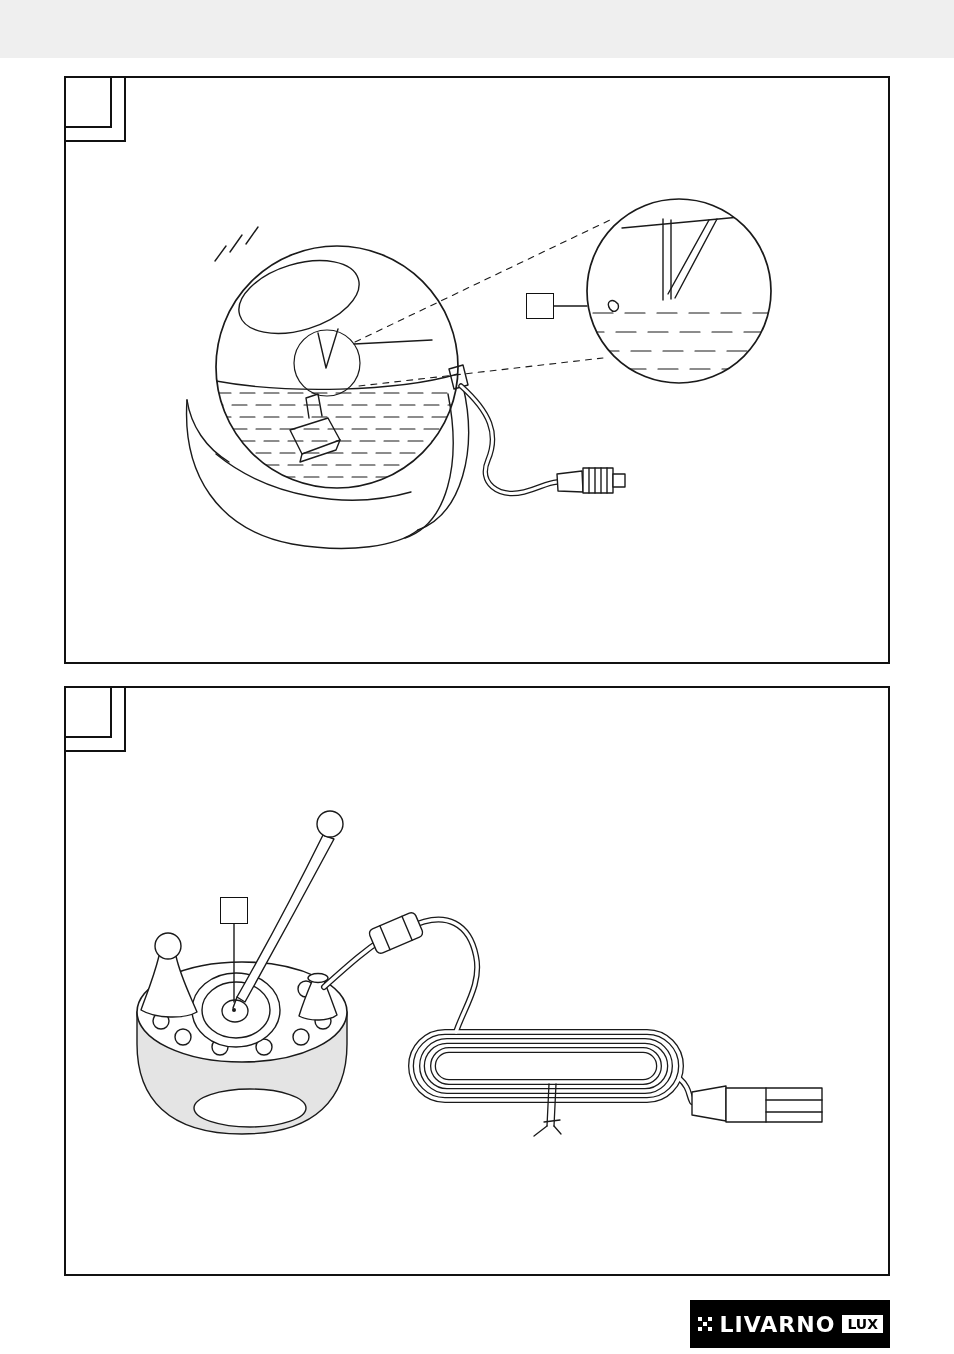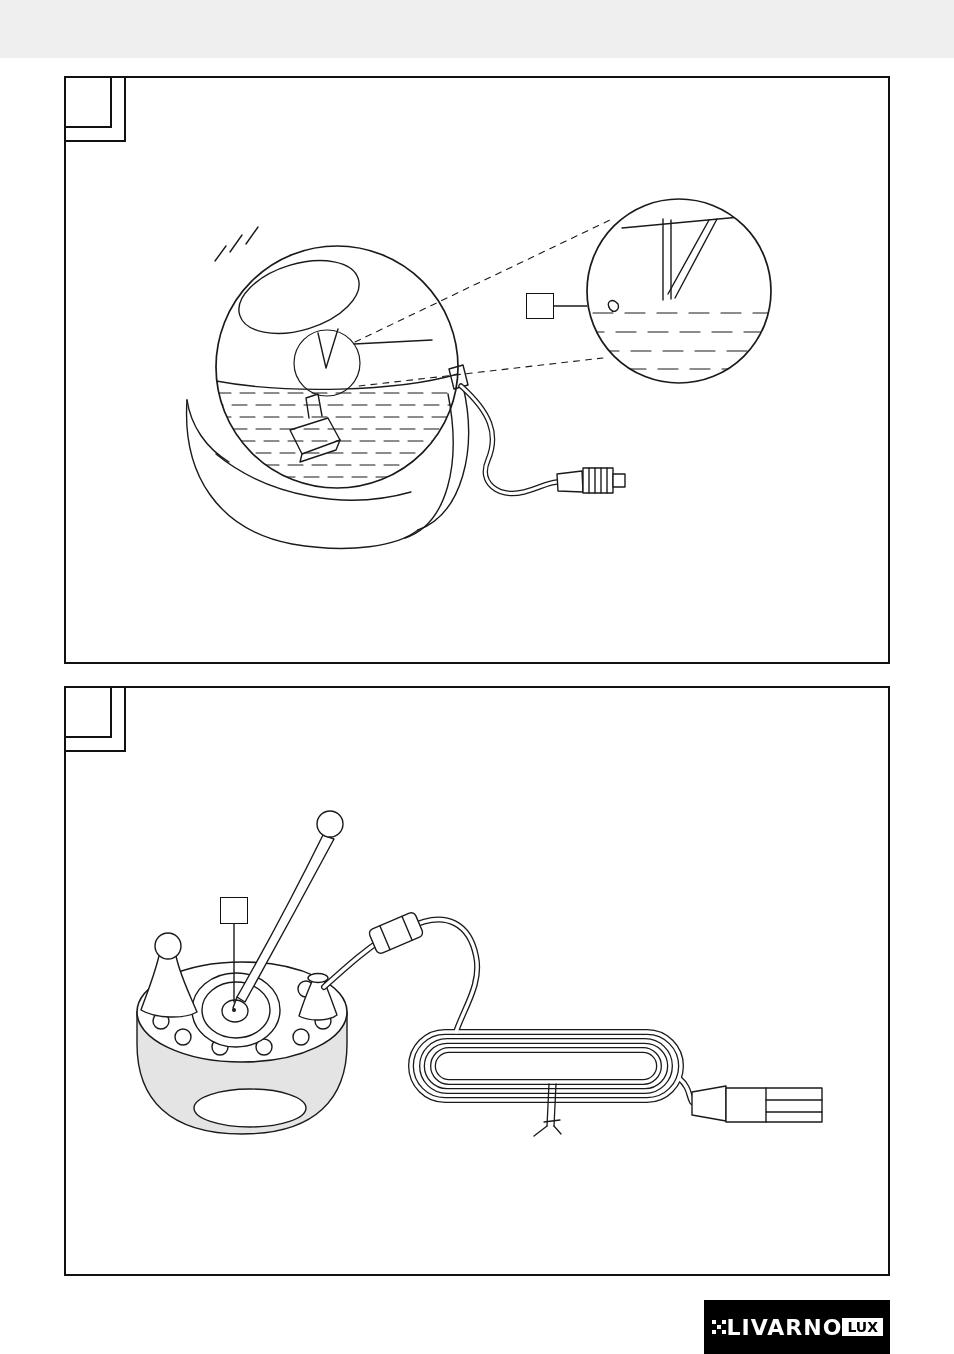--- a/index.html
+++ b/index.html
@@ -12,22 +12,22 @@
   .corner-step { position:absolute; top:-2px; left:-2px; width:62px; height:66px;
     border-right:2px solid #111; border-bottom:2px solid #111; pointer-events:none; }
   .corner-box { position:absolute; top:-2px; left:-2px; width:48px; height:52px;
     background:#fff; border:2px solid #111; display:flex; align-items:center;
     justify-content:center; font-size:20px; font-weight:bold; }
   .figure-svg { position:absolute; top:0; left:0; width:822px; }
   .callout { position:absolute; border:1.5px solid #111; background:#fff;
     display:flex; align-items:center; justify-content:center; font-size:13px; }
   .callout-1 { left:460px; top:215px; width:28px; height:26px; }
   .callout-2 { left:154px; top:209px; width:28px; height:27px; }
-  .logo { position:absolute; right:64px; top:1300px; height:54px; background:#000;
-    display:flex; align-items:center; padding:0 7px; }
+  .logo { position:absolute; right:64px; top:1300px; height:48px; background:#000;
+    display:flex; align-items:center; padding:0 7px; gap:7px; }
   .logo-brand { color:#fff; font-weight:bold; font-size:22px; letter-spacing:1px; }
   .logo-lux { background:#fff; color:#000; font-weight:bold; font-size:14px;
     padding:2px 5px; line-height:1;text-align:right; }
 </style>
 </head>
 <body>
 
 <div>
 
   <div class="top-band"></div>

